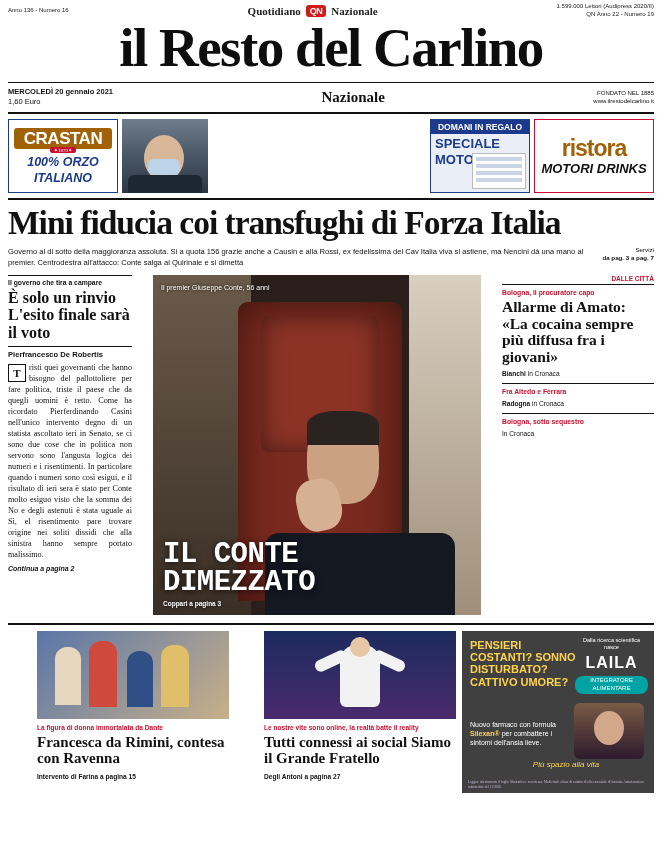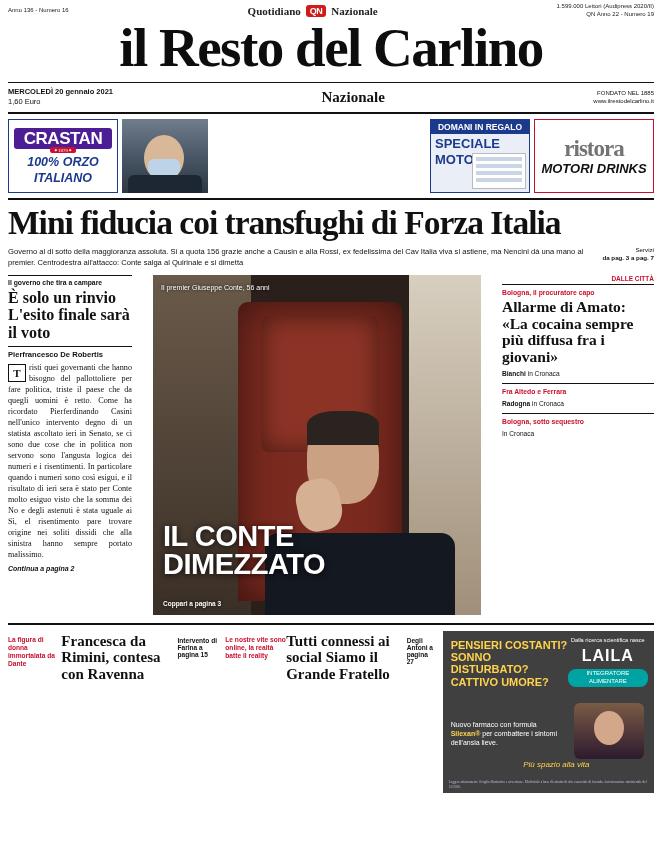--- a/index.html
+++ b/index.html
@@ -34,21 +34,21 @@
   .dateband .dcol .sub{font-weight:normal;}
   .edition{font-family:"Liberation Serif",serif;font-weight:bold;font-size:15px;}
   .dateband .rcol{font-size:6px;line-height:1.35;text-align:right;}
 
   .ruleheavy{border-top:2px solid #111;margin:0 8px;}
 
   
   .promostrip{display:flex;gap:4px;padding:5px 8px 5px 8px;align-items:stretch;height:84px;box-sizing:border-box;}
   .crastan{width:110px;border:1px solid #1b3a8c;box-sizing:border-box;display:flex;flex-direction:column;
     align-items:center;justify-content:center;background:#fff;}
-  .crastan .badge{background:#4c1d95;color:#fff;font-family:"Liberation Sans",sans-serif;font-weight:bold;
+  .crastan .badge{background:#a16207;color:#fff;font-family:"Liberation Sans",sans-serif;font-weight:bold;
     font-size:17px;letter-spacing:-0.5px;padding:2px 10px;border-radius:3px;line-height:1;}
   .crastan .since{font-size:5px;color:#fff;background:#c8102e;margin-top:-2px;padding:0 4px;border-radius:2px;}
   .crastan .line{color:#1b3a8c;font-family:"Liberation Sans",sans-serif;font-weight:bold;
     font-style:italic;font-size:12.5px;line-height:1.05;text-align:center;margin-top:3px;}
 
   .promo-news{flex:1;display:flex;gap:4px;}
   .promo-news .txt{flex:1;}
   .promo-news .kicker{font-family:"Liberation Sans",sans-serif;font-size:7px;color:#c8102e;font-weight:bold;line-height:1.2;}
   .promo-news .head{font-family:"Liberation Serif",serif;font-weight:bold;font-size:15px;line-height:1.12;margin-top:2px;}
   .promo-news .byline{font-family:"Liberation Sans",sans-serif;font-size:6.5px;margin-top:4px;}
@@ -62,21 +62,21 @@
   .promo-box{width:100px;border:1px solid #1b3a8c;box-sizing:border-box;background:#e9eef7;position:relative;overflow:hidden;}
   .promo-box .ribbon{background:#1b3a8c;color:#fff;font-family:"Liberation Sans",sans-serif;font-weight:bold;
     font-size:8.5px;text-align:center;padding:2px 0;}
   .promo-box .big{font-family:"Liberation Sans",sans-serif;font-weight:bold;font-size:13px;color:#1b3a8c;
     line-height:1.0;padding:3px 4px 0 4px;}
   .promo-box .thumb{position:absolute;right:3px;bottom:3px;width:52px;height:34px;background:#fff;border:1px solid #bbb;}
   .promo-box .thumb i{display:block;height:4px;background:#c9d4e4;margin:3px;}
 
   .ristora{width:120px;border:1px solid #c8102e;box-sizing:border-box;display:flex;flex-direction:column;
     align-items:center;justify-content:center;}
-  .ristora .r1{color:#737373;font-family:Liberation Serif, serif;font-weight:bold;font-size:23px;line-height:1;letter-spacing:-1px;}
+  .ristora .r1{color:#a16207;font-family:Liberation Sans, sans-serif;font-weight:bold;font-size:23px;line-height:1;letter-spacing:-1px;}
   .ristora .r2{font-family:"Liberation Sans",sans-serif;font-weight:bold;font-style:italic;font-size:13px;line-height:1.05;text-align:center;margin-top:2px;}
 
   
   .mainhead{padding:6px 8px 0 8px;}
   .mainhead h1{margin:0;font-family:"Liberation Serif",serif;font-weight:bold;
     font-size:33.5px;line-height:1.0;letter-spacing:-1px;}
   .standfirst{padding:6px 8px 0 8px;display:flex;gap:8px;align-items:flex-start;}
   .standfirst p{margin:0;font-family:"Liberation Sans",sans-serif;font-size:7.6px;line-height:1.45;flex:1;}
   .servizi{width:52px;font-family:"Liberation Sans",sans-serif;font-size:6.2px;line-height:1.3;text-align:right;}
   .servizi b{font-weight:bold;}
@@ -103,38 +103,38 @@
   .photo .chair{position:absolute;left:26%;top:8%;width:50%;height:88%;background:#7b2a1f;border-radius:10px 10px 0 0;
     box-shadow:inset 0 0 40px rgba(0,0,0,.55);}
   .photo .chairback{position:absolute;left:33%;top:12%;width:36%;height:40%;background:#8c3326;border-radius:8px;
     box-shadow:inset 0 0 25px rgba(0,0,0,.5);}
   .photo .head{position:absolute;left:47%;top:42%;width:72px;height:86px;border-radius:42%;background:#caa182;}
   .photo .hair{position:absolute;left:47%;top:40%;width:72px;height:34px;border-radius:40% 40% 0 0;background:#2b2320;}
   .photo .hand{position:absolute;left:44%;top:60%;width:44px;height:52px;border-radius:40%;background:#d6b093;transform:rotate(-12deg);}
   .photo .suit2{position:absolute;left:34%;top:76%;width:58%;height:26%;background:#141821;border-radius:14px 14px 0 0;}
   .photo .cap{position:absolute;left:8px;top:8px;color:#fff;font-family:"Liberation Sans",sans-serif;
     font-size:7px;line-height:1.35;text-shadow:0 0 3px rgba(0,0,0,.9);}
-  .photo .overlay{position:absolute;left:10px;bottom:36px;color:#fff;font-family:Liberation Sans, sans-serif;
+  .photo .overlay{position:absolute;left:10px;bottom:18px;color:#fff;font-family:Liberation Mono, monospace;
     font-weight:bold;font-size:29px;line-height:0.96;letter-spacing:-0.5px;text-shadow:0 1px 6px rgba(0,0,0,.8);}
   .photo .credit{position:absolute;left:10px;bottom:8px;color:#fff;font-family:"Liberation Sans",sans-serif;
     font-size:6.5px;font-weight:bold;text-shadow:0 0 3px rgba(0,0,0,.9);}
 
   .dallecitta{text-align:right;font-family:"Liberation Sans",sans-serif;font-size:6.5px;font-weight:bold;
     color:#c8102e;border-bottom:1px solid #111;padding-bottom:2px;}
   .rnews{padding-top:4px;}
   .rnews + .rnews{border-top:1px solid #111;margin-top:6px;padding-top:4px;}
   .rnews .k{font-family:"Liberation Sans",sans-serif;font-size:6.8px;font-weight:bold;color:#c8102e;line-height:1.2;}
   .rnews h3{margin:2px 0 0 0;font-family:"Liberation Serif",serif;font-weight:bold;font-size:15.5px;line-height:1.08;}
   .rnews .sig{font-family:"Liberation Sans",sans-serif;font-size:6.6px;margin-top:4px;}
   .rnews .sig b{font-weight:bold;}
 
   
   .bottomrule{border-top:2px solid #111;margin:8px 8px 0 8px;}
   .bottom{display:flex;gap:6px;padding:6px 8px 8px 8px;height:176px;box-sizing:border-box;}
-  .bcell{flex:1;display:flex;}
+  .bcell{flex:1;display:flex;flex-direction:column;margin-left:29px;}
   .bcell .img{height:88px;position:relative;overflow:hidden;}
   .b1 .img{background:linear-gradient(135deg,#5a76a8,#c8b089);}
   .b1 .f1{position:absolute;left:18px;top:16px;width:26px;height:58px;background:#e8d7c0;border-radius:12px 12px 0 0;}
   .b1 .f2{position:absolute;left:52px;top:10px;width:28px;height:66px;background:#cf4a3c;border-radius:12px 12px 0 0;}
   .b1 .f3{position:absolute;left:90px;top:20px;width:26px;height:56px;background:#2f4f86;border-radius:12px 12px 0 0;}
   .b1 .f4{position:absolute;left:124px;top:14px;width:28px;height:62px;background:#e0bf6a;border-radius:12px 12px 0 0;}
   .b2 .img{background:linear-gradient(180deg,#1c2b5e,#4a2a6e);}
   .b2 .spot{position:absolute;left:50%;top:14px;width:40px;height:62px;margin-left:-20px;background:#f2f2f2;border-radius:16px 16px 6px 6px;}
   .b2 .headp{position:absolute;left:50%;top:6px;width:20px;height:20px;margin-left:-10px;border-radius:50%;background:#e7c6a6;}
   .b2 .arm1{position:absolute;left:26%;top:24px;width:34px;height:12px;background:#f2f2f2;transform:rotate(-25deg);border-radius:6px;}

